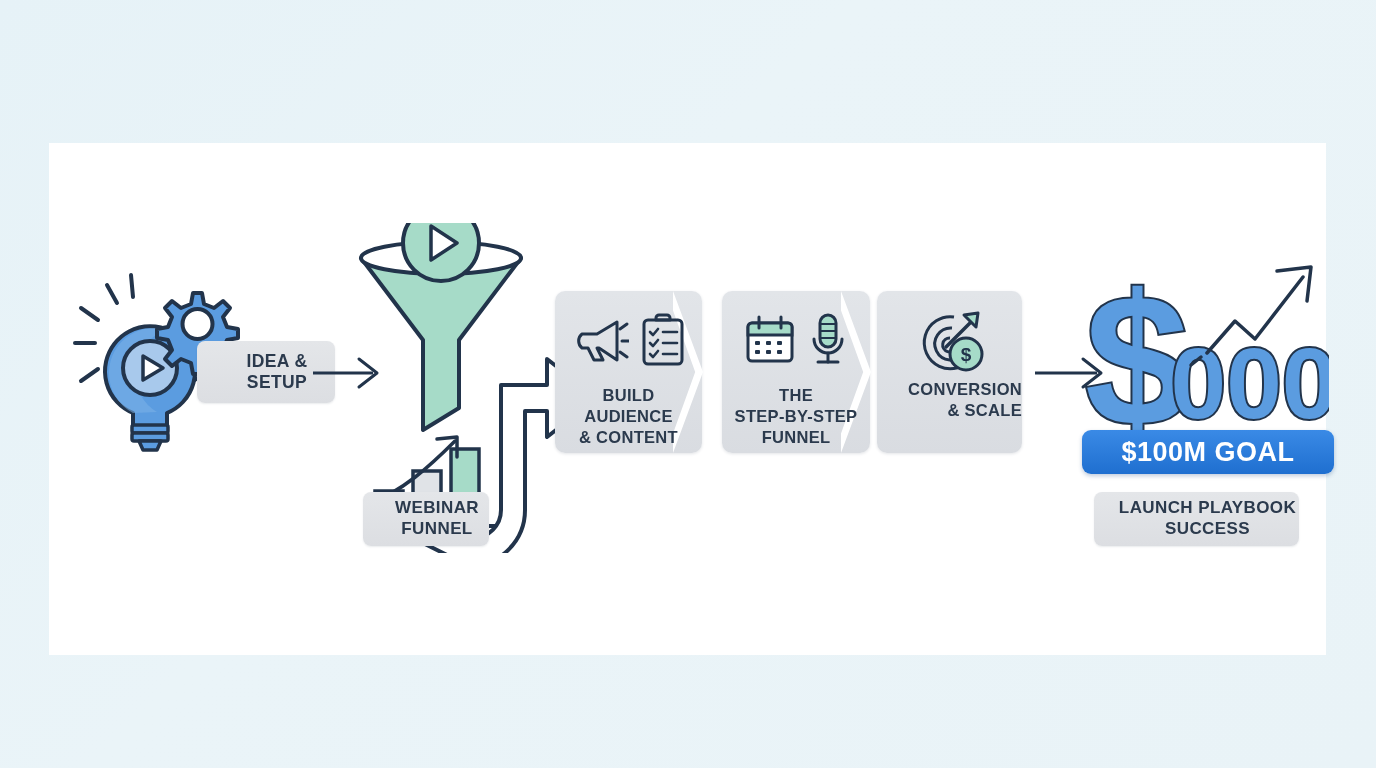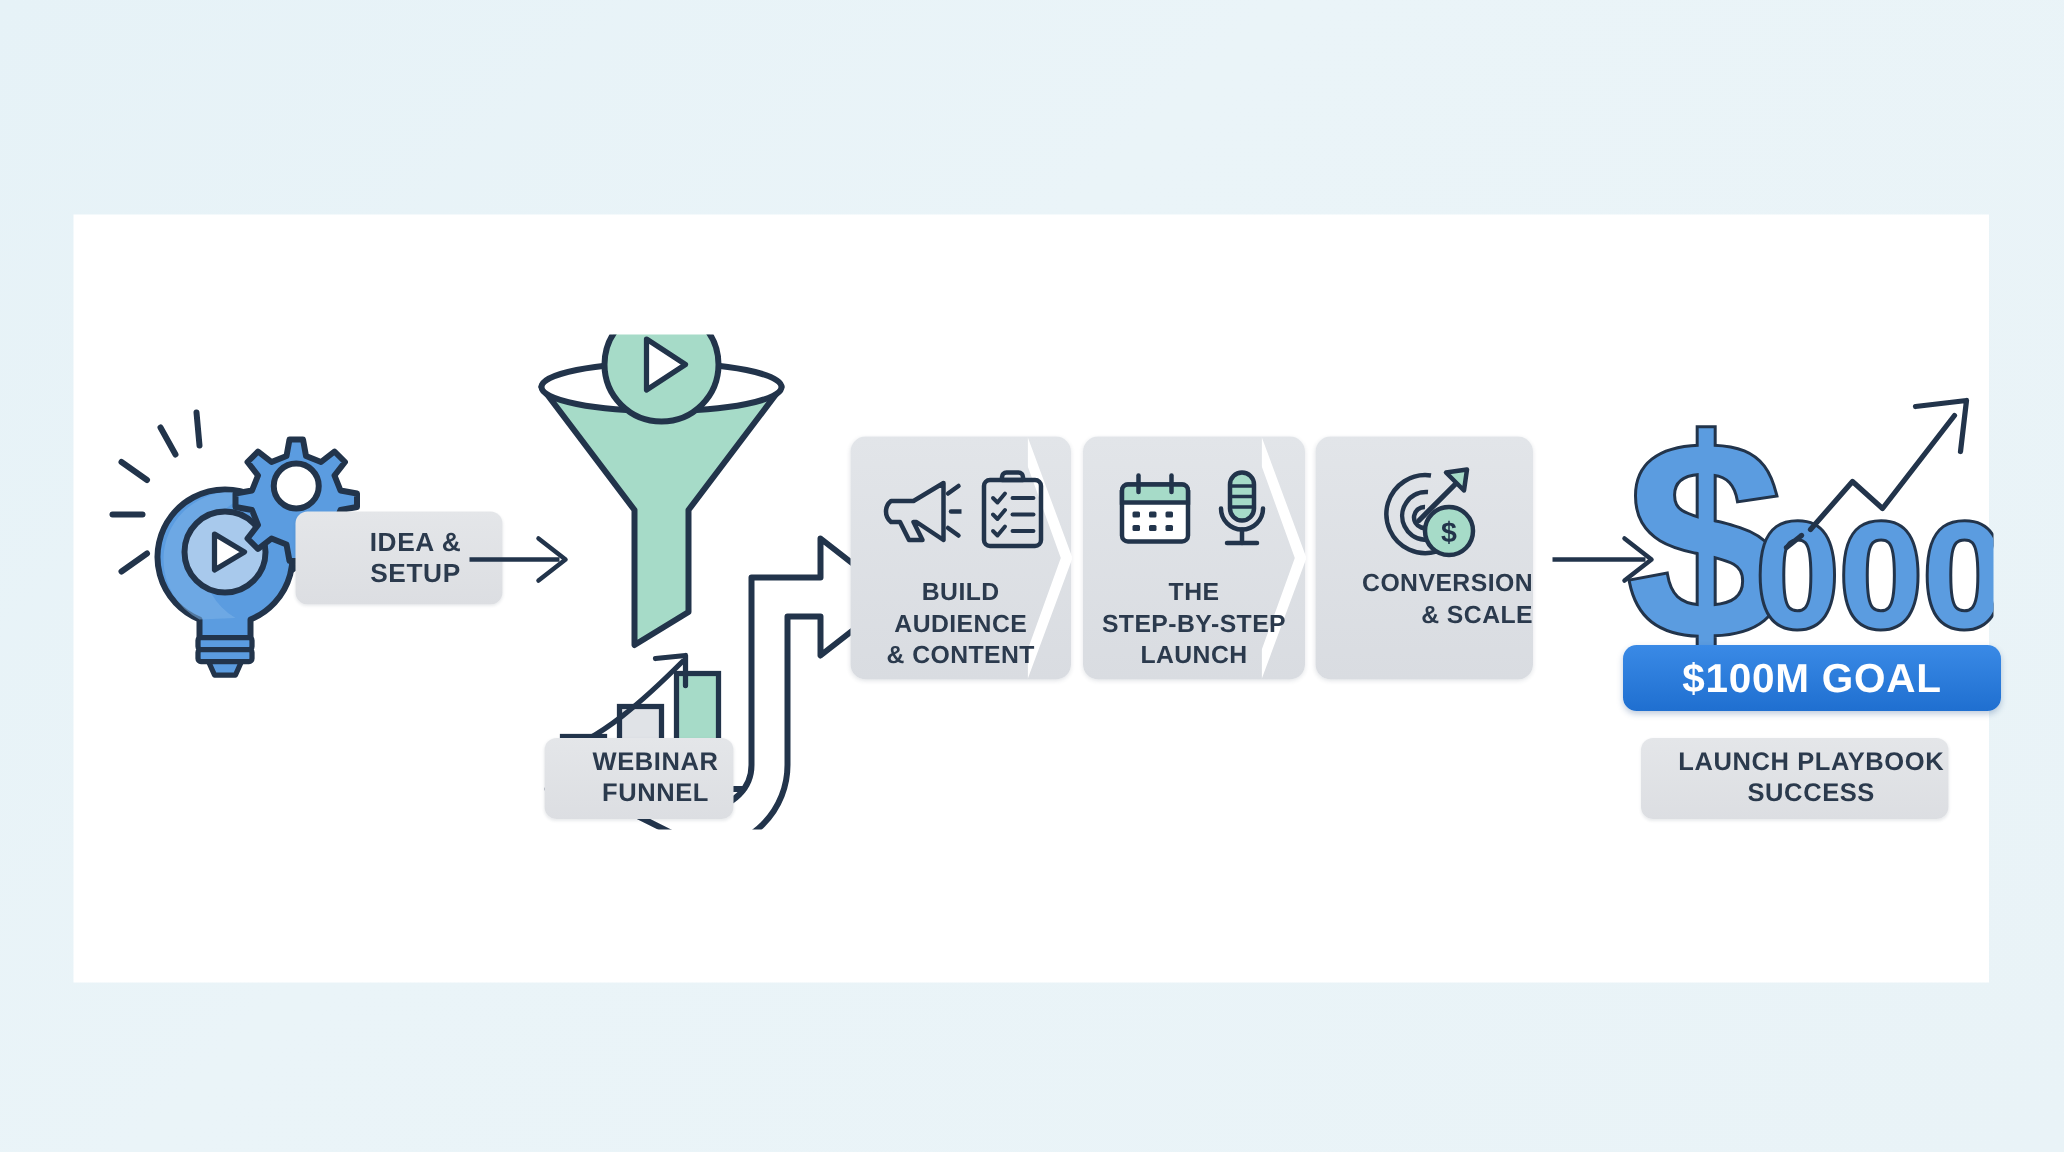--- a/index.html
+++ b/index.html
@@ -120,21 +120,21 @@
     </g>
   </svg>
 
   <svg class="abs" style="left:360px;top:190px;width:210px;height:220px;" viewBox="0 0 210 220">
     <path d="M4 205 h60 a28 28 0 0 0 28 -28 V52 h46 V26 l50 39 l-50 39 V78 h-22 v99 a56 56 0 0 1 -56 56 z" fill="#ffffff" stroke="#22344b" stroke-width="4" stroke-linejoin="round"></path>
   </svg>
 
   <div class="label-box label-two" style="left:314px;top:349px;width:104px;height:54px;font-size:17px;">WEBINAR
 FUNNEL</div>
 
-  <div class="chev" style="left:518px;top:148px;width:147px;height:162px;">
+  <div class="chev" style="left:506px;top:148px;width:147px;height:162px;">
     <div class="chev-notch" style="right:-1px;"></div>
     <div class="chev-icons">
       <svg width="56" height="52" viewBox="0 0 56 52">
         <path d="M9 20 a9 9 0 0 0 0 14 h6 l6 12 h9 l-6 -12 h2 l18 12 V8 L24 20 z" fill="none" stroke="#22344b" stroke-width="3" stroke-linejoin="round"></path>
         <g stroke="#22344b" stroke-width="3" stroke-linecap="round">
           <line x1="47" y1="15" x2="54" y2="10"></line>
           <line x1="49" y1="27" x2="56" y2="27"></line>
           <line x1="47" y1="38" x2="54" y2="43"></line>
         </g>
       </svg>
@@ -182,21 +182,21 @@
           <line x1="13" y1="18" x2="27" y2="18"></line>
           <line x1="13" y1="25" x2="27" y2="25"></line>
         </g>
         <path d="M6 26 a14 14 0 0 0 28 0" fill="none" stroke="#22344b" stroke-width="3" stroke-linecap="round"></path>
         <line x1="20" y1="40" x2="20" y2="49" stroke="#22344b" stroke-width="3" stroke-linecap="round"></line>
         <line x1="10" y1="49" x2="30" y2="49" stroke="#22344b" stroke-width="3" stroke-linecap="round"></line>
       </svg>
     </div>
     <div class="chev-label" style="top:94px;">THE
 STEP-BY-STEP
-LAUNCH</div>
+FUNNEL</div>
   </div>
 
   <div class="chev" style="left:828px;top:148px;width:145px;height:162px;">
     <div class="chev-icons">
       <svg width="72" height="66" viewBox="0 0 72 66">
         <g fill="none" stroke="#22344b" stroke-width="3">
           <path d="M40 10 a26 26 0 1 0 18 40"></path>
           <path d="M38 21 a16 16 0 1 0 12 25"></path>
           <path d="M36 31 a7 7 0 1 0 6 10"></path>
         </g>

